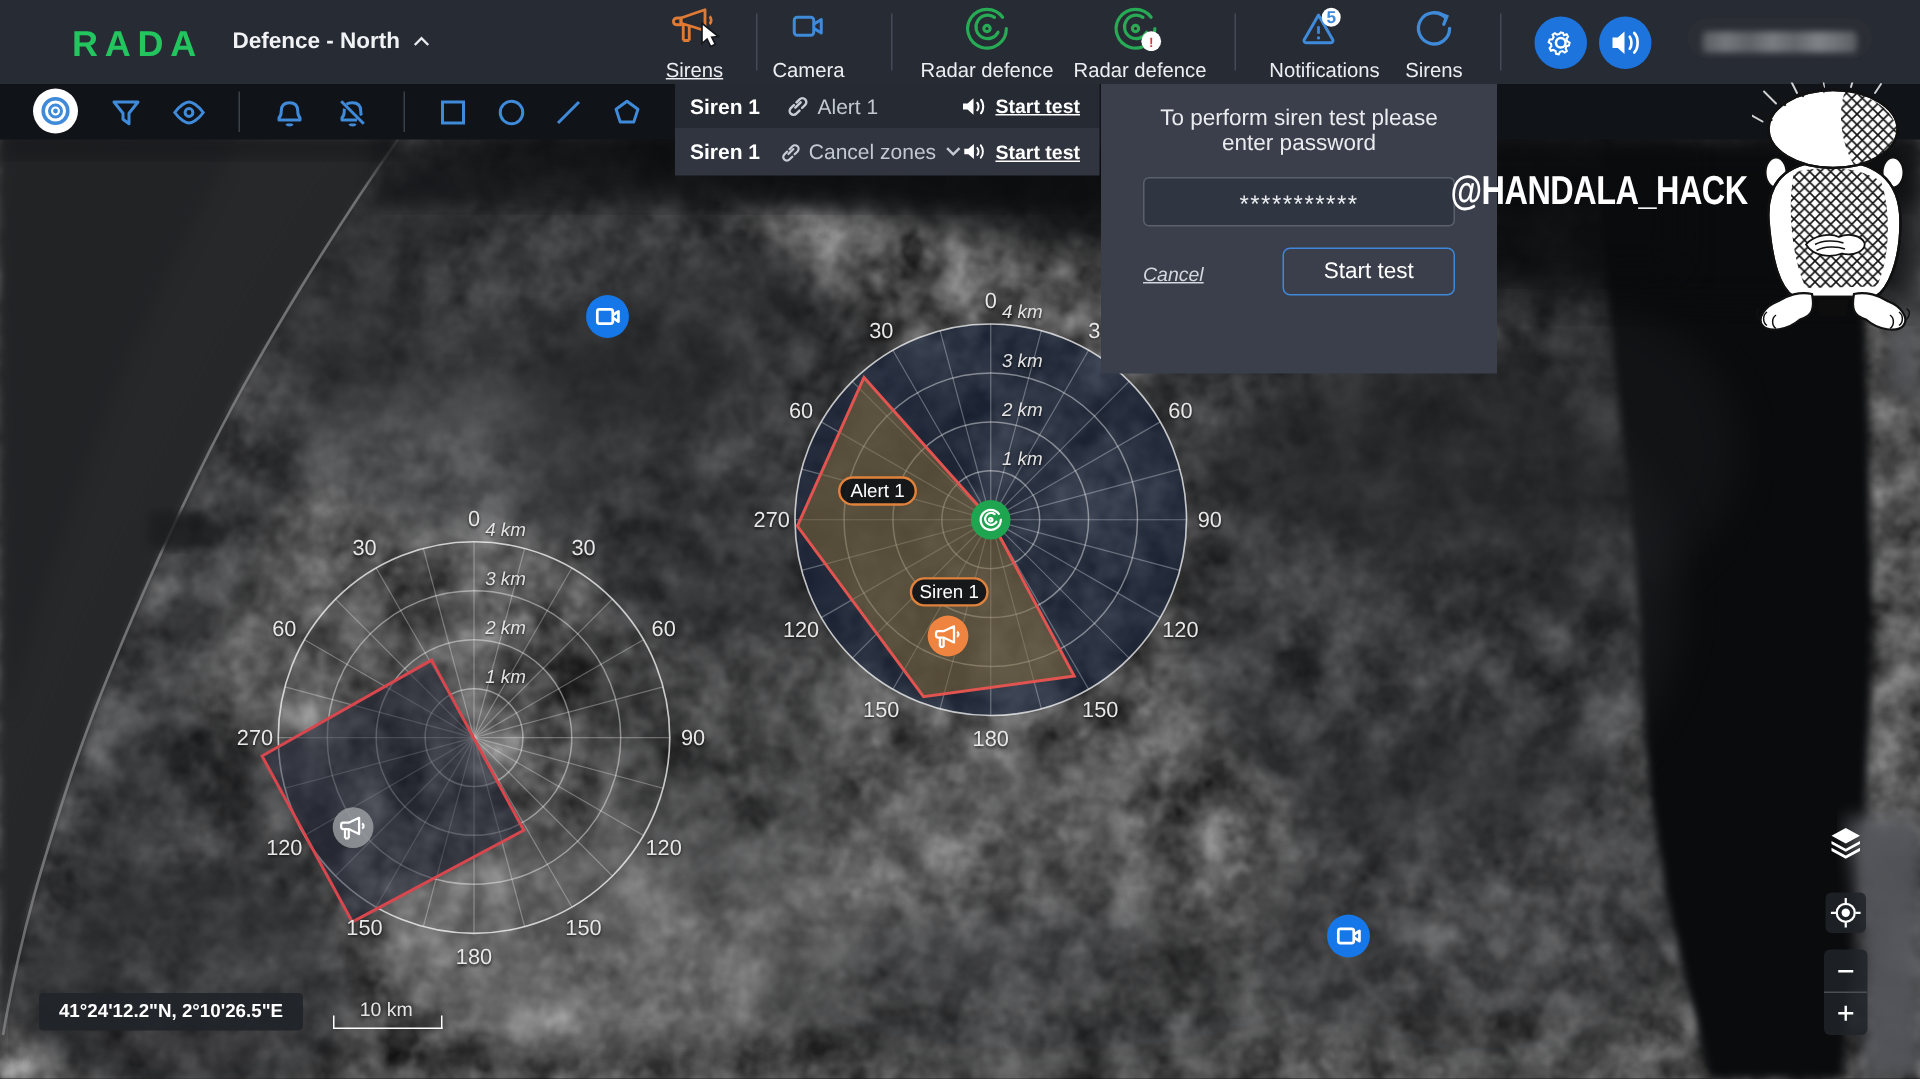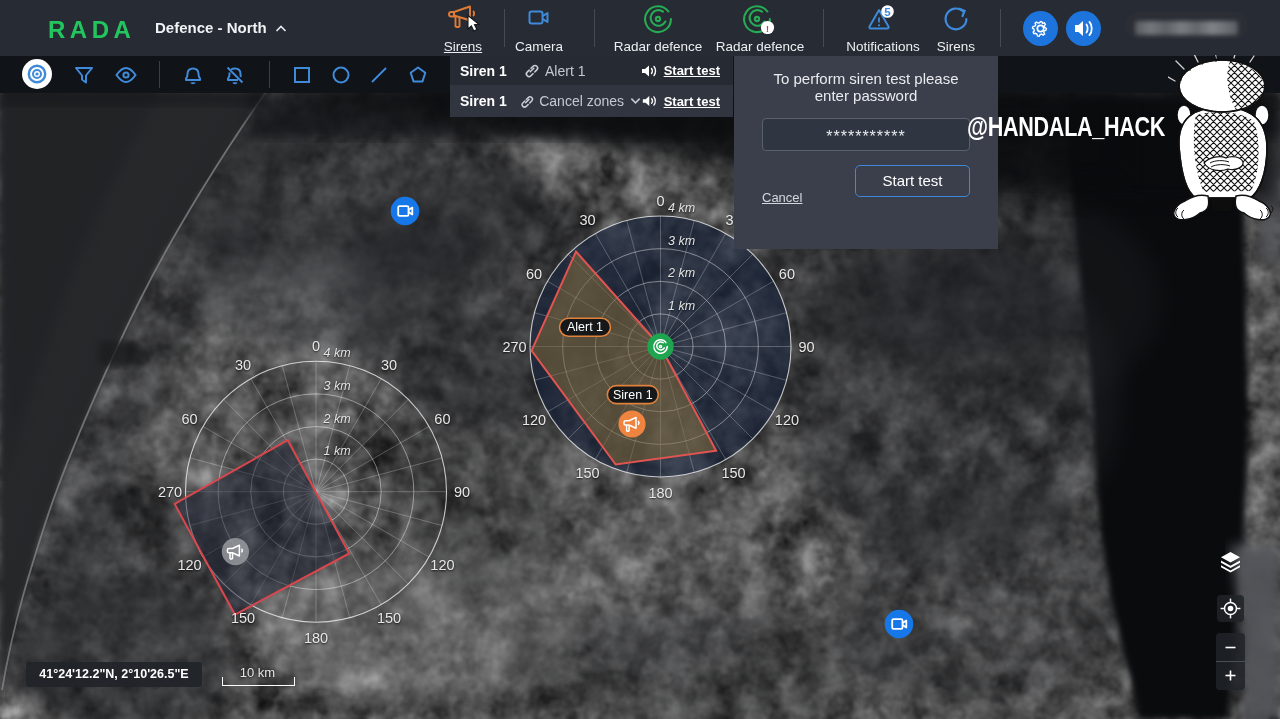--- a/index.html
+++ b/index.html
@@ -21,21 +21,21 @@
 #dropdown{position:absolute;left:450px;top:56px;width:283px;z-index:45;color:#fff;font-size:14px;}
 .drow{position:relative;display:flex;align-items:center;white-space:nowrap;}
 .drow1{height:29px;}
 .drow2{height:32px;}
 .drow1{background:#262a32;}
 .drow2{background:#30353f;}
 
 #modal{position:absolute;left:734px;top:56px;width:264px;height:193px;background:#3a3f4b;z-index:45;}
 #modal .title{margin-top:14px;text-align:center;color:#e9ebee;font-size:15px;line-height:17px;}
 #modal .input{position:absolute;left:28px;top:62px;width:206px;height:31px;border:1px solid #5a616d;border-radius:4px;background:#2f3541;color:#e9ebee;text-align:center;font-size:16px;line-height:36px;letter-spacing:1px;}
-#modal .cancel{position:absolute;left:28px;top:134px;color:#d4d8de;font-size:13px;text-decoration:underline;}
+#modal .cancel{position:absolute;left:28px;top:119px;color:#d4d8de;font-size:13px;text-decoration:underline;font-style:italic;}
 #modal .btn{position:absolute;left:121px;top:109px;width:113px;height:30px;border:1px solid #3f87d9;border-radius:5px;color:#fff;font-size:15px;text-align:center;line-height:29px;}
 
 #coordbox{position:absolute;left:26px;top:662px;width:176px;height:25px;background:rgba(33,36,41,0.92);border-radius:3px;color:#fff;font-weight:bold;font-size:12.5px;text-align:center;line-height:25px;z-index:20;}
 #scalebar{position:absolute;left:222px;top:666px;width:71px;height:20px;z-index:20;}
 #scalebar .txt{position:absolute;left:0;top:-1px;width:71px;text-align:center;color:#e5e5e5;font-size:13px;text-shadow:0 0 3px #000;}
 #scalebar .bar{position:absolute;left:0;top:11px;width:71px;height:8px;border-left:1.5px solid #fff;border-right:1.5px solid #fff;border-bottom:1.5px solid #fff;}
 
 #crossbtn{position:absolute;left:1217px;top:595px;width:27px;height:27px;background:rgba(32,35,40,0.85);border-radius:4px;z-index:20;}
 #zoombox{position:absolute;left:1216px;top:633px;width:29px;height:57px;background:rgba(32,35,40,0.85);border-radius:4px;z-index:20;}
 

